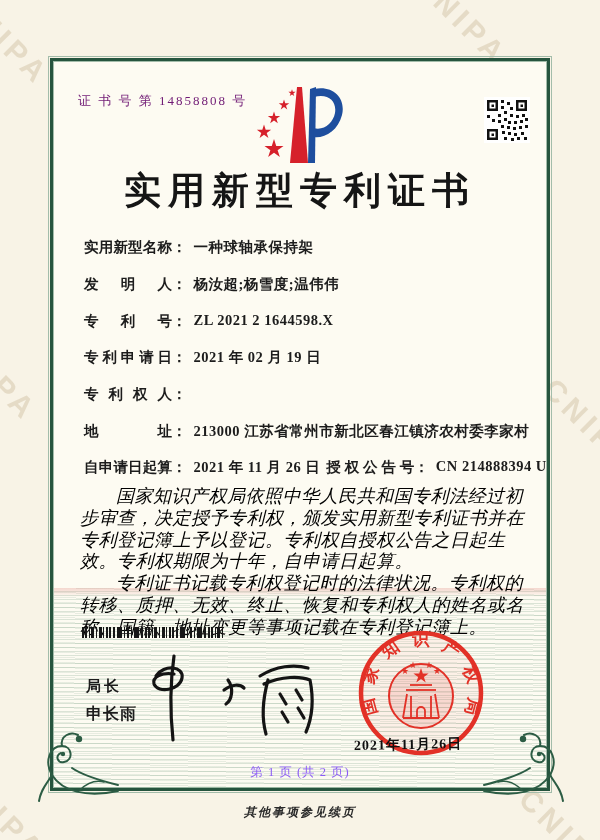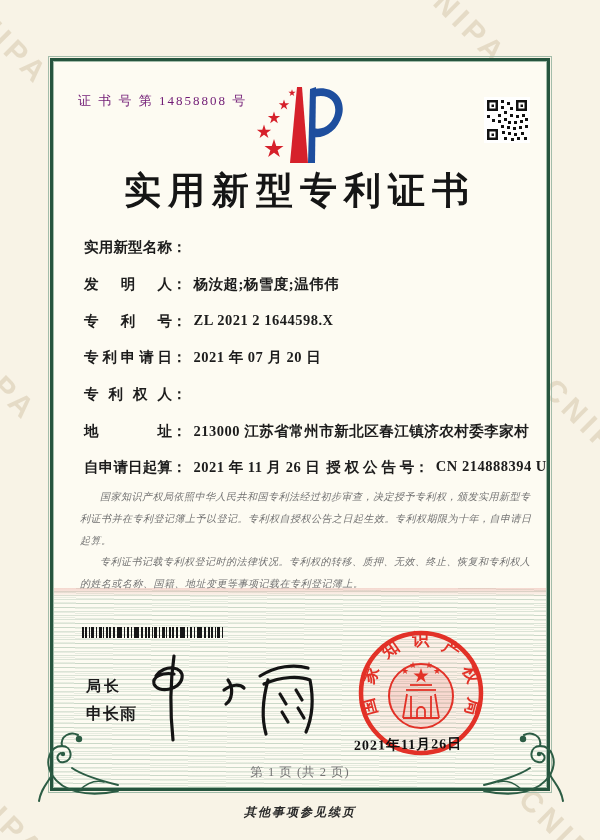--- a/index.html
+++ b/index.html
@@ -60,22 +60,22 @@
   .row{position:absolute;left:84px;display:flex;align-items:flex-start;
        font-size:14.5px;font-weight:600;z-index:2;white-space:nowrap;}
   .r1{top:238px}.r2{top:275px}.r3{top:312px}.r4{top:348px}
   .r5{top:385px}.r6{top:422px}.r7{top:458px}
   .lbl{display:inline-block;width:88px;text-align:justify;text-align-last:justify;}
   .val{margin-left:7px;letter-spacing:0.5px;}
   .g2{margin-left:6px;}
   
   .body-text{
     position:absolute;left:80px;top:486px;width:454px;z-index:2;
-    font-size:10px;line-height:21.8px;font-style:italic;font-weight:500;
-    color:#737373;letter-spacing:0.5px;
+    font-size:18px;line-height:21.8px;font-style:italic;font-weight:500;
+    color:#000000;letter-spacing:0.5px;
   }
   .body-text p{margin:0;text-indent:2em;}
   
   .barcode{
     position:absolute;left:82px;top:627px;width:142px;height:11px;z-index:2;
     background:
       repeating-linear-gradient(90deg,#171717 0 1.5px,transparent 1.5px 3.5px),
       repeating-linear-gradient(90deg,#171717 0 2px,transparent 2px 9px);
   }
   
@@ -84,21 +84,21 @@
   .signature{position:absolute;left:140px;top:650px;z-index:3;}
   
   .seal{position:absolute;left:356px;top:628px;z-index:2;}
   .seal-date{
     position:absolute;left:354px;top:736px;z-index:4;
     font-size:14px;font-weight:600;color:#101010;letter-spacing:1px;
     transform:rotate(-1deg);white-space:nowrap;
   }
   
   .page-info{position:absolute;left:0;right:0;top:764px;text-align:center;
-    font-size:12.5px;letter-spacing:1px;z-index:2;color:#737373;}
+    font-size:12.5px;letter-spacing:1px;z-index:2;color:#8b5cf6;}
   .continuation{position:absolute;left:0;right:0;top:804px;text-align:center;
     font-size:12px;font-style:italic;font-weight:600;letter-spacing:2px;z-index:2;color:#2a2a2a;}
   
   .flourish{position:absolute;z-index:2;}
   .fl-left{left:34px;top:730px;}
   .fl-right{left:480px;top:730px;transform:scaleX(-1);}
 </style>
 </head>
 <body>
 
@@ -204,35 +204,36 @@
       <rect x="33" y="40" width="3" height="3"></rect>
       <rect x="40" y="40" width="3" height="3"></rect>
   </g>
 </svg>
 
 <div class="title">实用新型专利证书</div>
 
 <div class="row r1">
   <span class="lbl">实用新型名称</span>
     <span>：</span>
+    <span class="val">一种球轴承保持架</span>
 </div>
 <div class="row r2">
   <span class="lbl">发明人</span>
     <span>：</span>
     <span class="val">杨汝超;杨雪度;温伟伟</span>
 </div>
 <div class="row r3">
   <span class="lbl">专利号</span>
     <span>：</span>
     <span class="val">ZL 2021 2 1644598.X</span>
 </div>
 <div class="row r4">
   <span class="lbl">专利申请日</span>
     <span>：</span>
-    <span class="val">2021 年 07 月 20 日</span>
+    <span class="val">2021 年 02 月 19 日</span>
 </div>
 <div class="row r5">
   <span class="lbl">专利权人</span>
     <span>：</span>
 </div>
 <div class="row r6">
   <span class="lbl">地址</span>
     <span>：</span>
     <span class="val">213000 江苏省常州市新北区春江镇济农村委李家村</span>
 </div>

